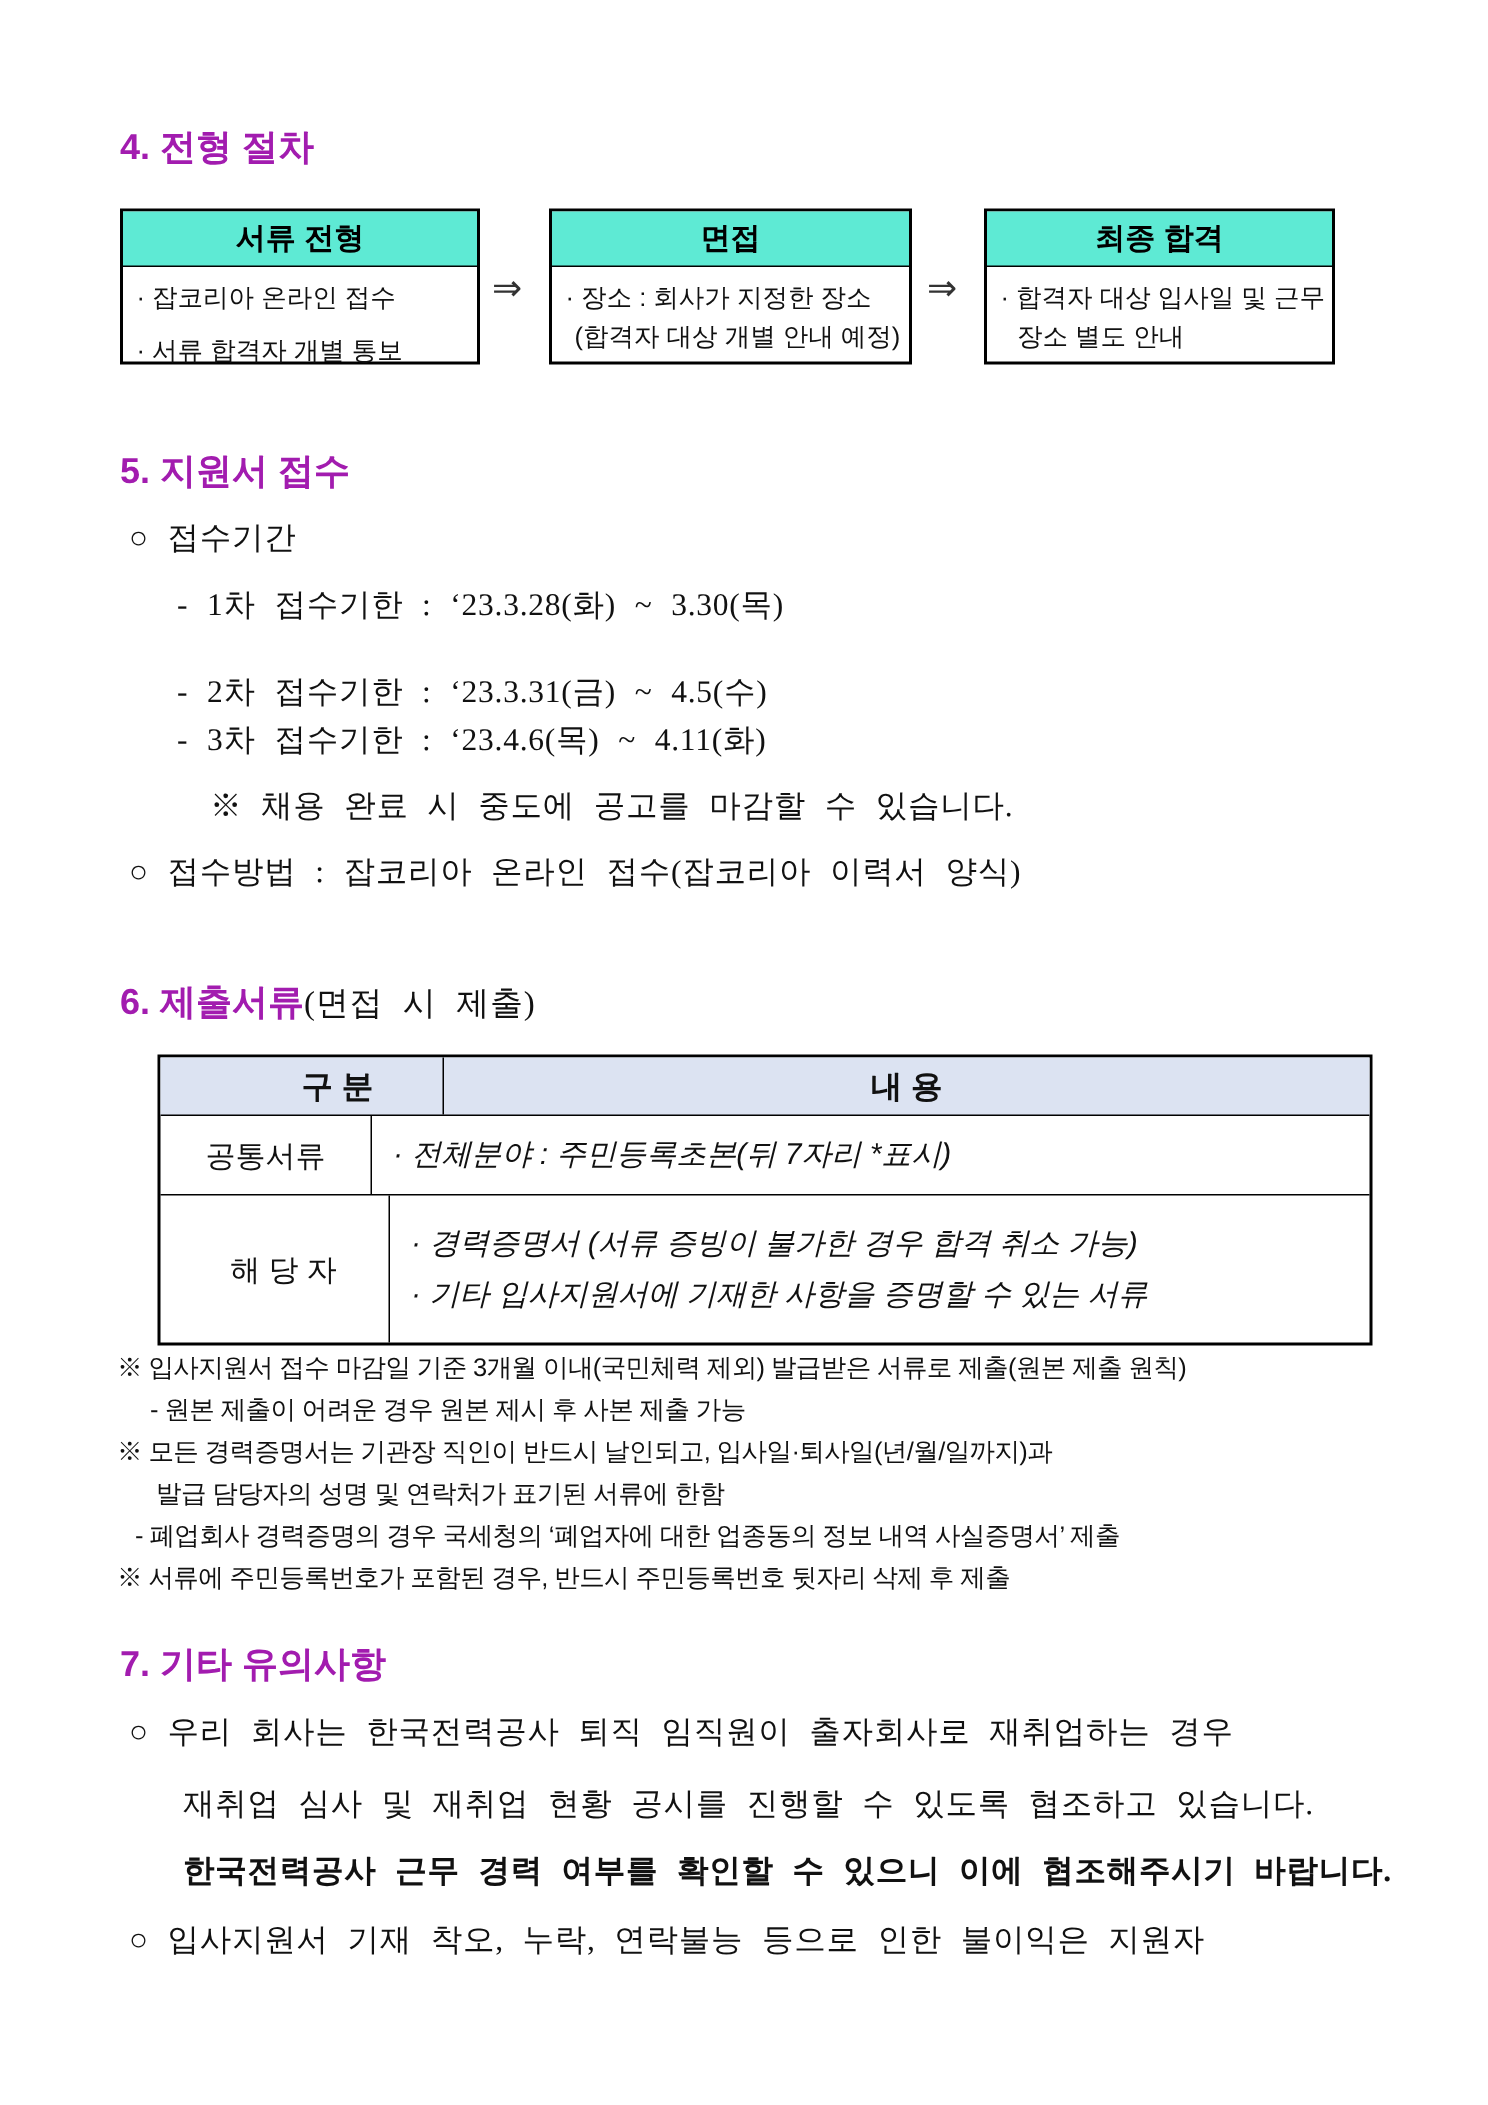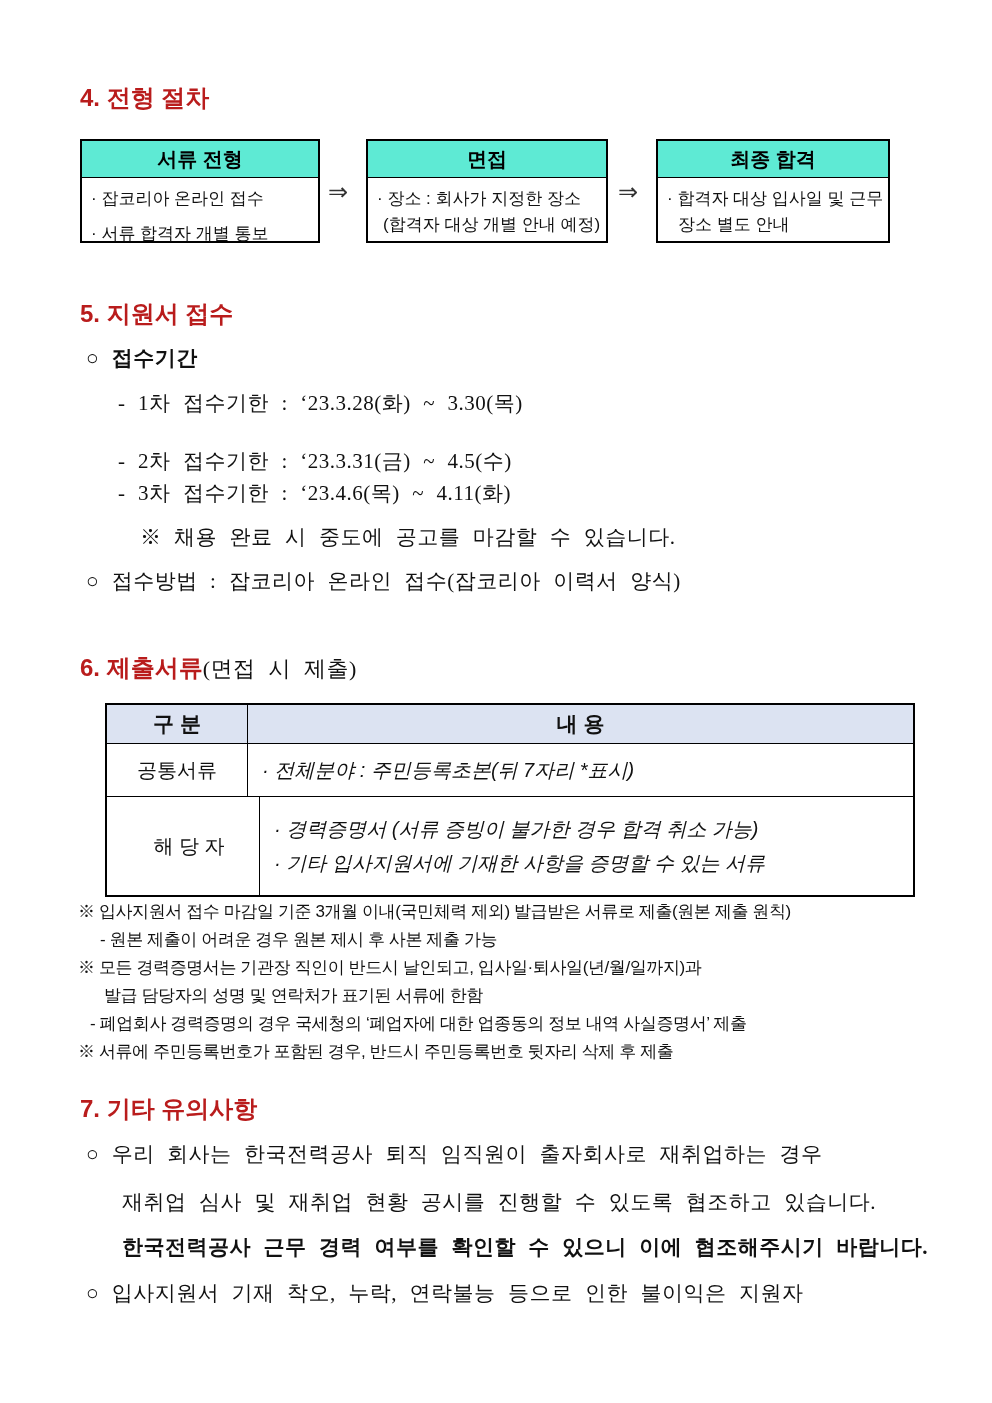--- a/index.html
+++ b/index.html
@@ -3,21 +3,21 @@
 <meta charset="utf-8">
 <style>
   html,body{margin:0;padding:0;background:#ffffff;}
   .page{
     position:relative;width:992px;height:1403px;background:#ffffff;
     font-family:"Liberation Serif", serif;color:#1a1a1a;overflow:hidden;
   }
   .abs{position:absolute;white-space:nowrap;}
   .sec-h{
     font-family:"Liberation Sans", sans-serif;font-weight:bold;
-    font-size:24px;color:#b91c1c;letter-spacing:0px;
+    font-size:24px;color:#a21caf;letter-spacing:0px;
   }
   .serif-line{font-size:21px;word-spacing:0.32em;letter-spacing:0.5px;color:#111;}
   .serif-line.bold{font-weight:bold;}
   
   .fbox{
     position:absolute;border:2px solid #000;background:#fff;height:104px;box-sizing:border-box;
   }
   .fbox-h{
     height:36px;line-height:36px;text-align:center;background:#5eead4;
     border-bottom:1px solid #000;font-family:"Liberation Sans", sans-serif;
@@ -44,21 +44,21 @@
   .doc-table .tr:last-child{border-bottom:none;padding-left:12px;}
   .doc-table .c1{
     width:140px;flex:0 0 140px;border-right:1px solid #000;
     display:flex;align-items:center;justify-content:center;text-align:center;
     font-size:20px;
   }
   .doc-table .c2{
     flex:1;display:flex;flex-direction:column;justify-content:center;
     padding:6px 10px 6px 14px;font-size:20px;
   }
-  .doc-table .hdr{background:#dce3f2;font-weight:bold;height:38px;}
+  .doc-table .hdr{background:#dce3f2;font-weight:bold;height:38px;padding-left:48px;}
   .doc-table .hdr .c1,.doc-table .hdr .c2{font-size:21px;justify-content:center;align-items:center;text-align:center;padding:0;}
   .doc-table .hdr .c2{flex-direction:row;}
   .doc-table .row-common{height:52px;}
   .doc-table .row-applicable{height:98px;}
   .doc-table .cell-line{white-space:nowrap;line-height:34px;font-style:italic;}
   
   .note-line{
     font-family:"Liberation Sans", sans-serif;font-size:17px;letter-spacing:-0.4px;
     color:#111;white-space:nowrap;
   }
@@ -93,21 +93,21 @@
   <div class="fbox fbox-final" style="left:656px;top:139px;width:234px;">
     <div class="fbox-h">최종 합격</div>
     <div class="fbox-b">
       <div class="l1">· 합격자 대상 입사일 및 근무</div>
       <div class="l2">장소 별도 안내</div>
     </div>
   </div>
 
   <div class="abs sec-h" style="left:80px;top:298px;">5. 지원서 접수</div>
 
-  <div class="abs serif-line" style="left:86px;top:344px;font-weight:bold;">○ 접수기간</div>
+  <div class="abs serif-line" style="left:86px;top:344px;">○ 접수기간</div>
 
   <div class="abs serif-line" style="left:118px;top:389px;">- 1차 접수기한 : ‘23.3.28(화) ~ 3.30(목)</div>
 
   <div class="abs serif-line" style="left:118px;top:417px;margin-top:30px;">- 2차 접수기한 : ‘23.3.31(금) ~ 4.5(수)</div>
 
   <div class="abs serif-line" style="left:118px;top:479px;">- 3차 접수기한 : ‘23.4.6(목) ~ 4.11(화)</div>
 
   <div class="abs serif-line" style="left:140px;top:523px;">※ 채용 완료 시 중도에 공고를 마감할 수 있습니다.</div>
 
   <div class="abs serif-line" style="left:86px;top:567px;">○ 접수방법 : 잡코리아 온라인 접수(잡코리아 이력서 양식)</div>

